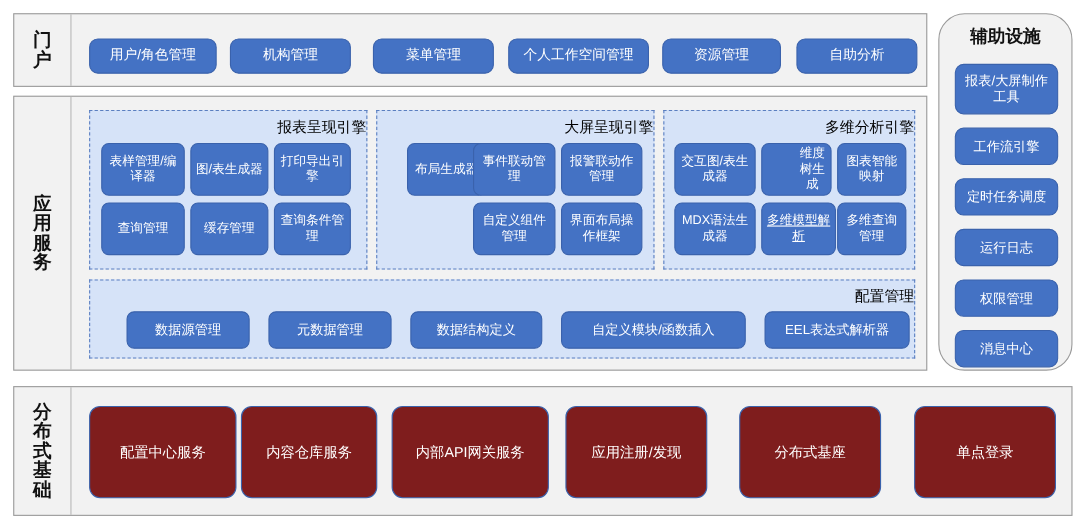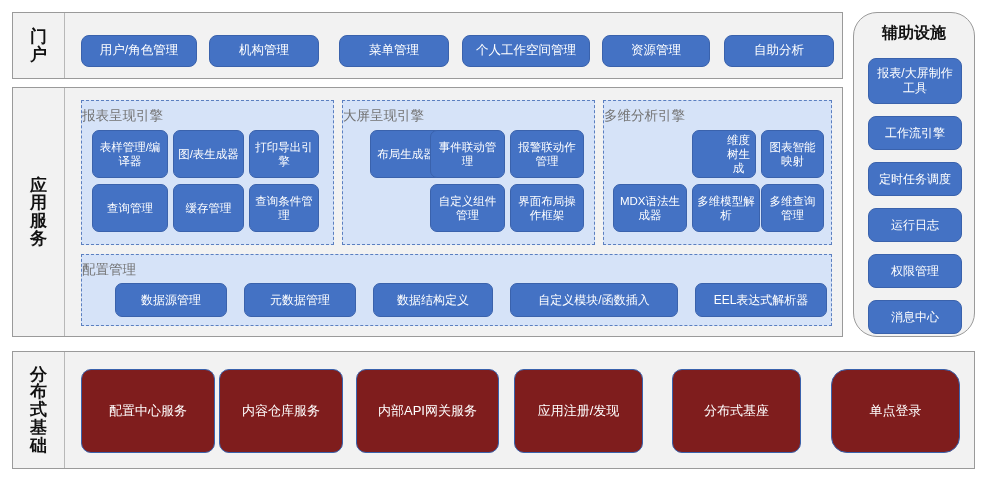--- a/index.html
+++ b/index.html
@@ -81,23 +81,23 @@
     position: absolute;
     background: #d6e3f8;
     border: 1px dashed #5b7fc0;
     box-sizing: border-box;
   }
   .group-title {
     position: absolute;
     left: 0;
     right: 0;
     top: 6px;
-    text-align: left;
+    text-align: right;
     font-size: 13.5px;
-    color: #737373;
+    color: #000000;
     font-weight: normal;
   }
 </style>
 </head>
 <body>
 
 <div id="canvas">
 
   <div class="panel" style="left:12px; top:12px; width:831px; height:67px;">
     <div class="band-label">
@@ -130,24 +130,25 @@
       <div class="group-title">大屏呈现引擎</div>
       <div class="node small" style="left:10px; top:29px; width:72px; height:48px;margin-left:17px;">布局生成器</div>
       <div class="node small" style="left:87px; top:29px; width:75px; height:48px;">事件联动管理</div>
       <div class="node small" style="left:167px; top:29px; width:74px; height:48px;">报警联动作管理</div>
       <div class="node small" style="left:87px; top:83px; width:75px; height:48px;">自定义组件管理</div>
       <div class="node small" style="left:167px; top:83px; width:74px; height:48px;">界面布局操作框架</div>
     </div>
 
     <div class="group" style="left:590px; top:12px; width:229px; height:145px;">
       <div class="group-title">多维分析引擎</div>
+      <div class="node small" style="left:9px; top:29px; width:74px; height:48px;">交互图/表生成器</div>
       <div class="node small" style="left:88px; top:29px; width:64px; height:48px;padding-left:32px;">维度树生成</div>
       <div class="node small" style="left:157px; top:29px; width:63px; height:48px;">图表智能映射</div>
       <div class="node small" style="left:9px; top:83px; width:74px; height:48px;">MDX语法生成器</div>
-      <div class="node small" style="left:88px; top:83px; width:68px; height:48px;">多维模型解析</div>
+      <div class="node small" style="left:88px; top:83px; width:68px; height:48px;text-decoration:underline;">多维模型解析</div>
       <div class="node small" style="left:157px; top:83px; width:63px; height:48px;">多维查询管理</div>
     </div>
 
     <div class="group" style="left:68px; top:166px; width:751px; height:72px;">
       <div class="group-title">配置管理</div>
       <div class="node" style="left:33px; top:28px; width:112px; height:34px;">数据源管理</div>
       <div class="node" style="left:162px; top:28px; width:112px; height:34px;">元数据管理</div>
       <div class="node" style="left:291px; top:28px; width:120px; height:34px;">数据结构定义</div>
       <div class="node" style="left:428px; top:28px; width:168px; height:34px;">自定义模块/函数插入</div>
       <div class="node" style="left:613px; top:28px; width:132px; height:34px;">EEL表达式解析器</div>
@@ -156,21 +157,21 @@
 
   <div class="panel" style="left:12px; top:351px; width:963px; height:118px;">
     <div class="band-label">
       <span class="vtext">分布式基础</span>
     </div>
     <div class="node base" style="left:68px; top:17px; width:134px; height:84px;">配置中心服务</div>
     <div class="node base" style="left:206px; top:17px; width:124px; height:84px;">内容仓库服务</div>
     <div class="node base" style="left:343px; top:17px; width:143px; height:84px;">内部API网关服务</div>
     <div class="node base" style="left:659px; top:17px; width:129px; height:84px;">分布式基座</div>
     <div class="node base" style="left:501px; top:17px; width:129px; height:84px;">应用注册/发现</div>
-    <div class="node base" style="left:818px; top:17px; width:129px; height:84px;border-radius:16px;">单点登录</div>
+    <div class="node base" style="left:818px; top:17px; width:129px; height:84px;">单点登录</div>
   </div>
 
   <div class="panel" style="left:853px; top:12px; width:122px; height:325px;border-radius:24px;">
     <div style="position:absolute; left:0; right:0; top:10px; text-align:center;
                 font-size:16px; font-weight:bold; color:#111;">辅助设施</div>
     <div class="node aux" style="left:14px; top:45px; width:94px; height:46px;">报表/大屏制作工具</div>
     <div class="node aux" style="left:14px; top:103px; width:94px; height:34px;">工作流引擎</div>
     <div class="node aux" style="left:14px; top:149px; width:94px; height:34px;">定时任务调度</div>
     <div class="node aux" style="left:14px; top:195px; width:94px; height:34px;">运行日志</div>
     <div class="node aux" style="left:14px; top:241px; width:94px; height:34px;">权限管理</div>

